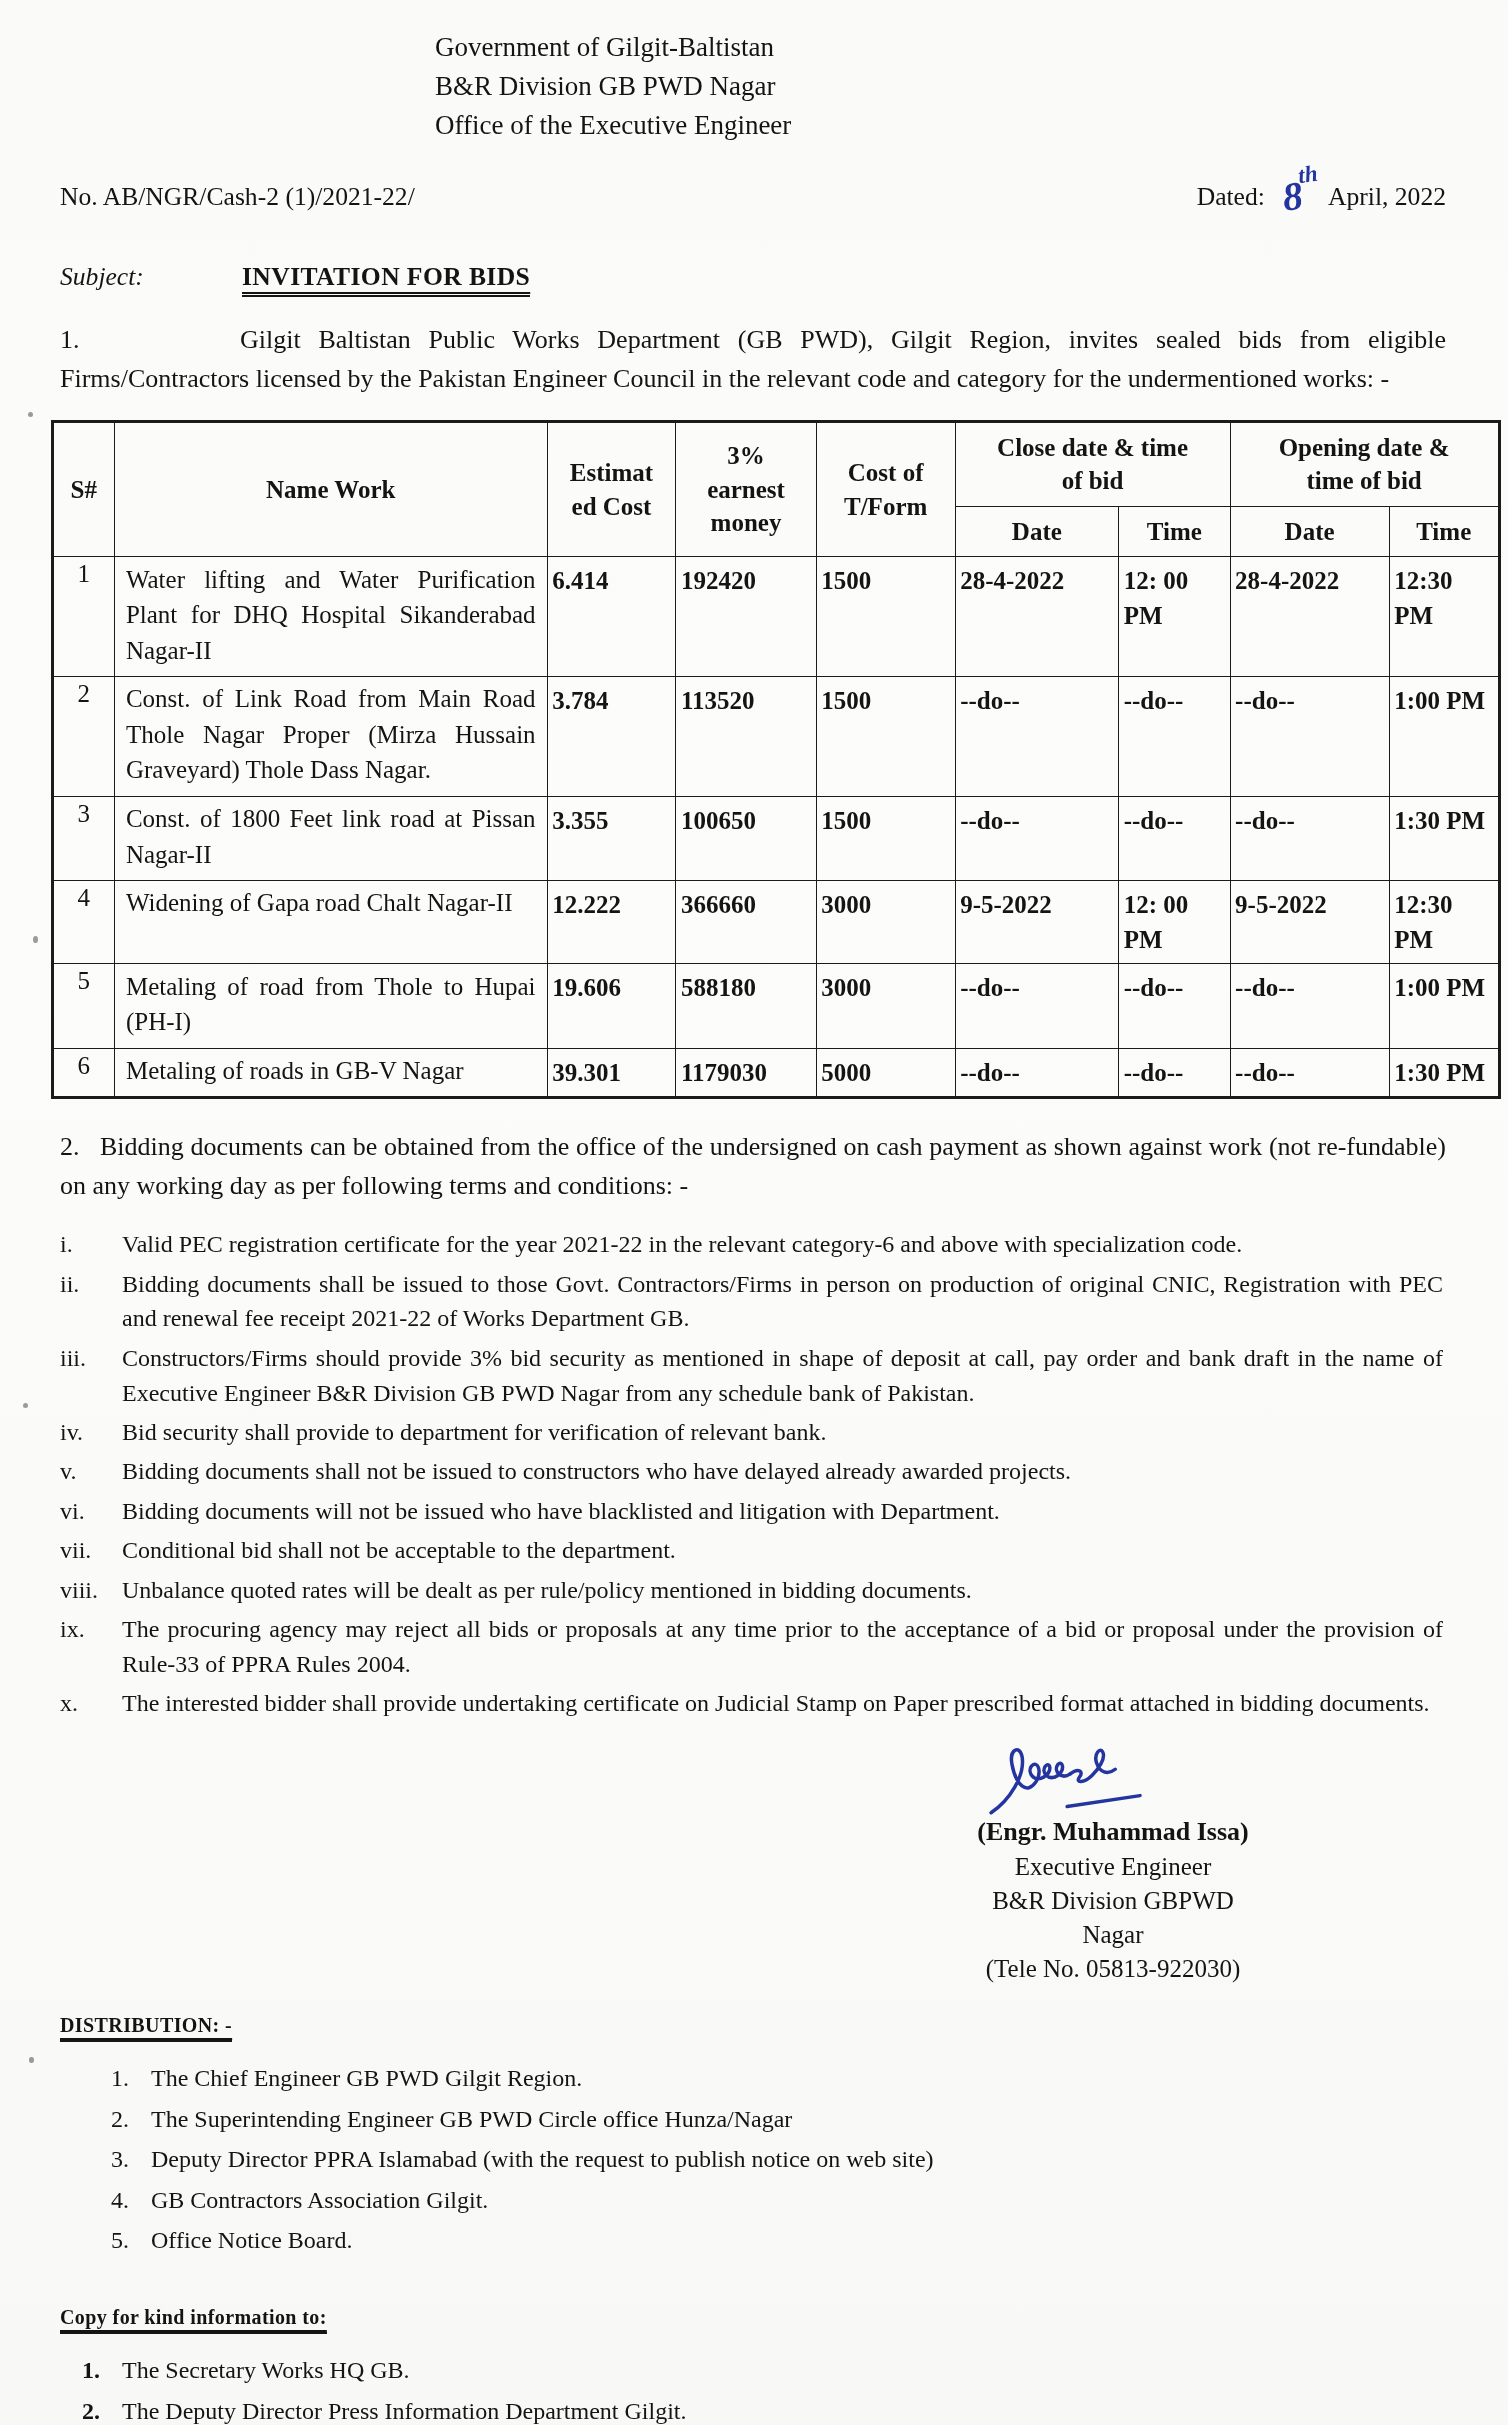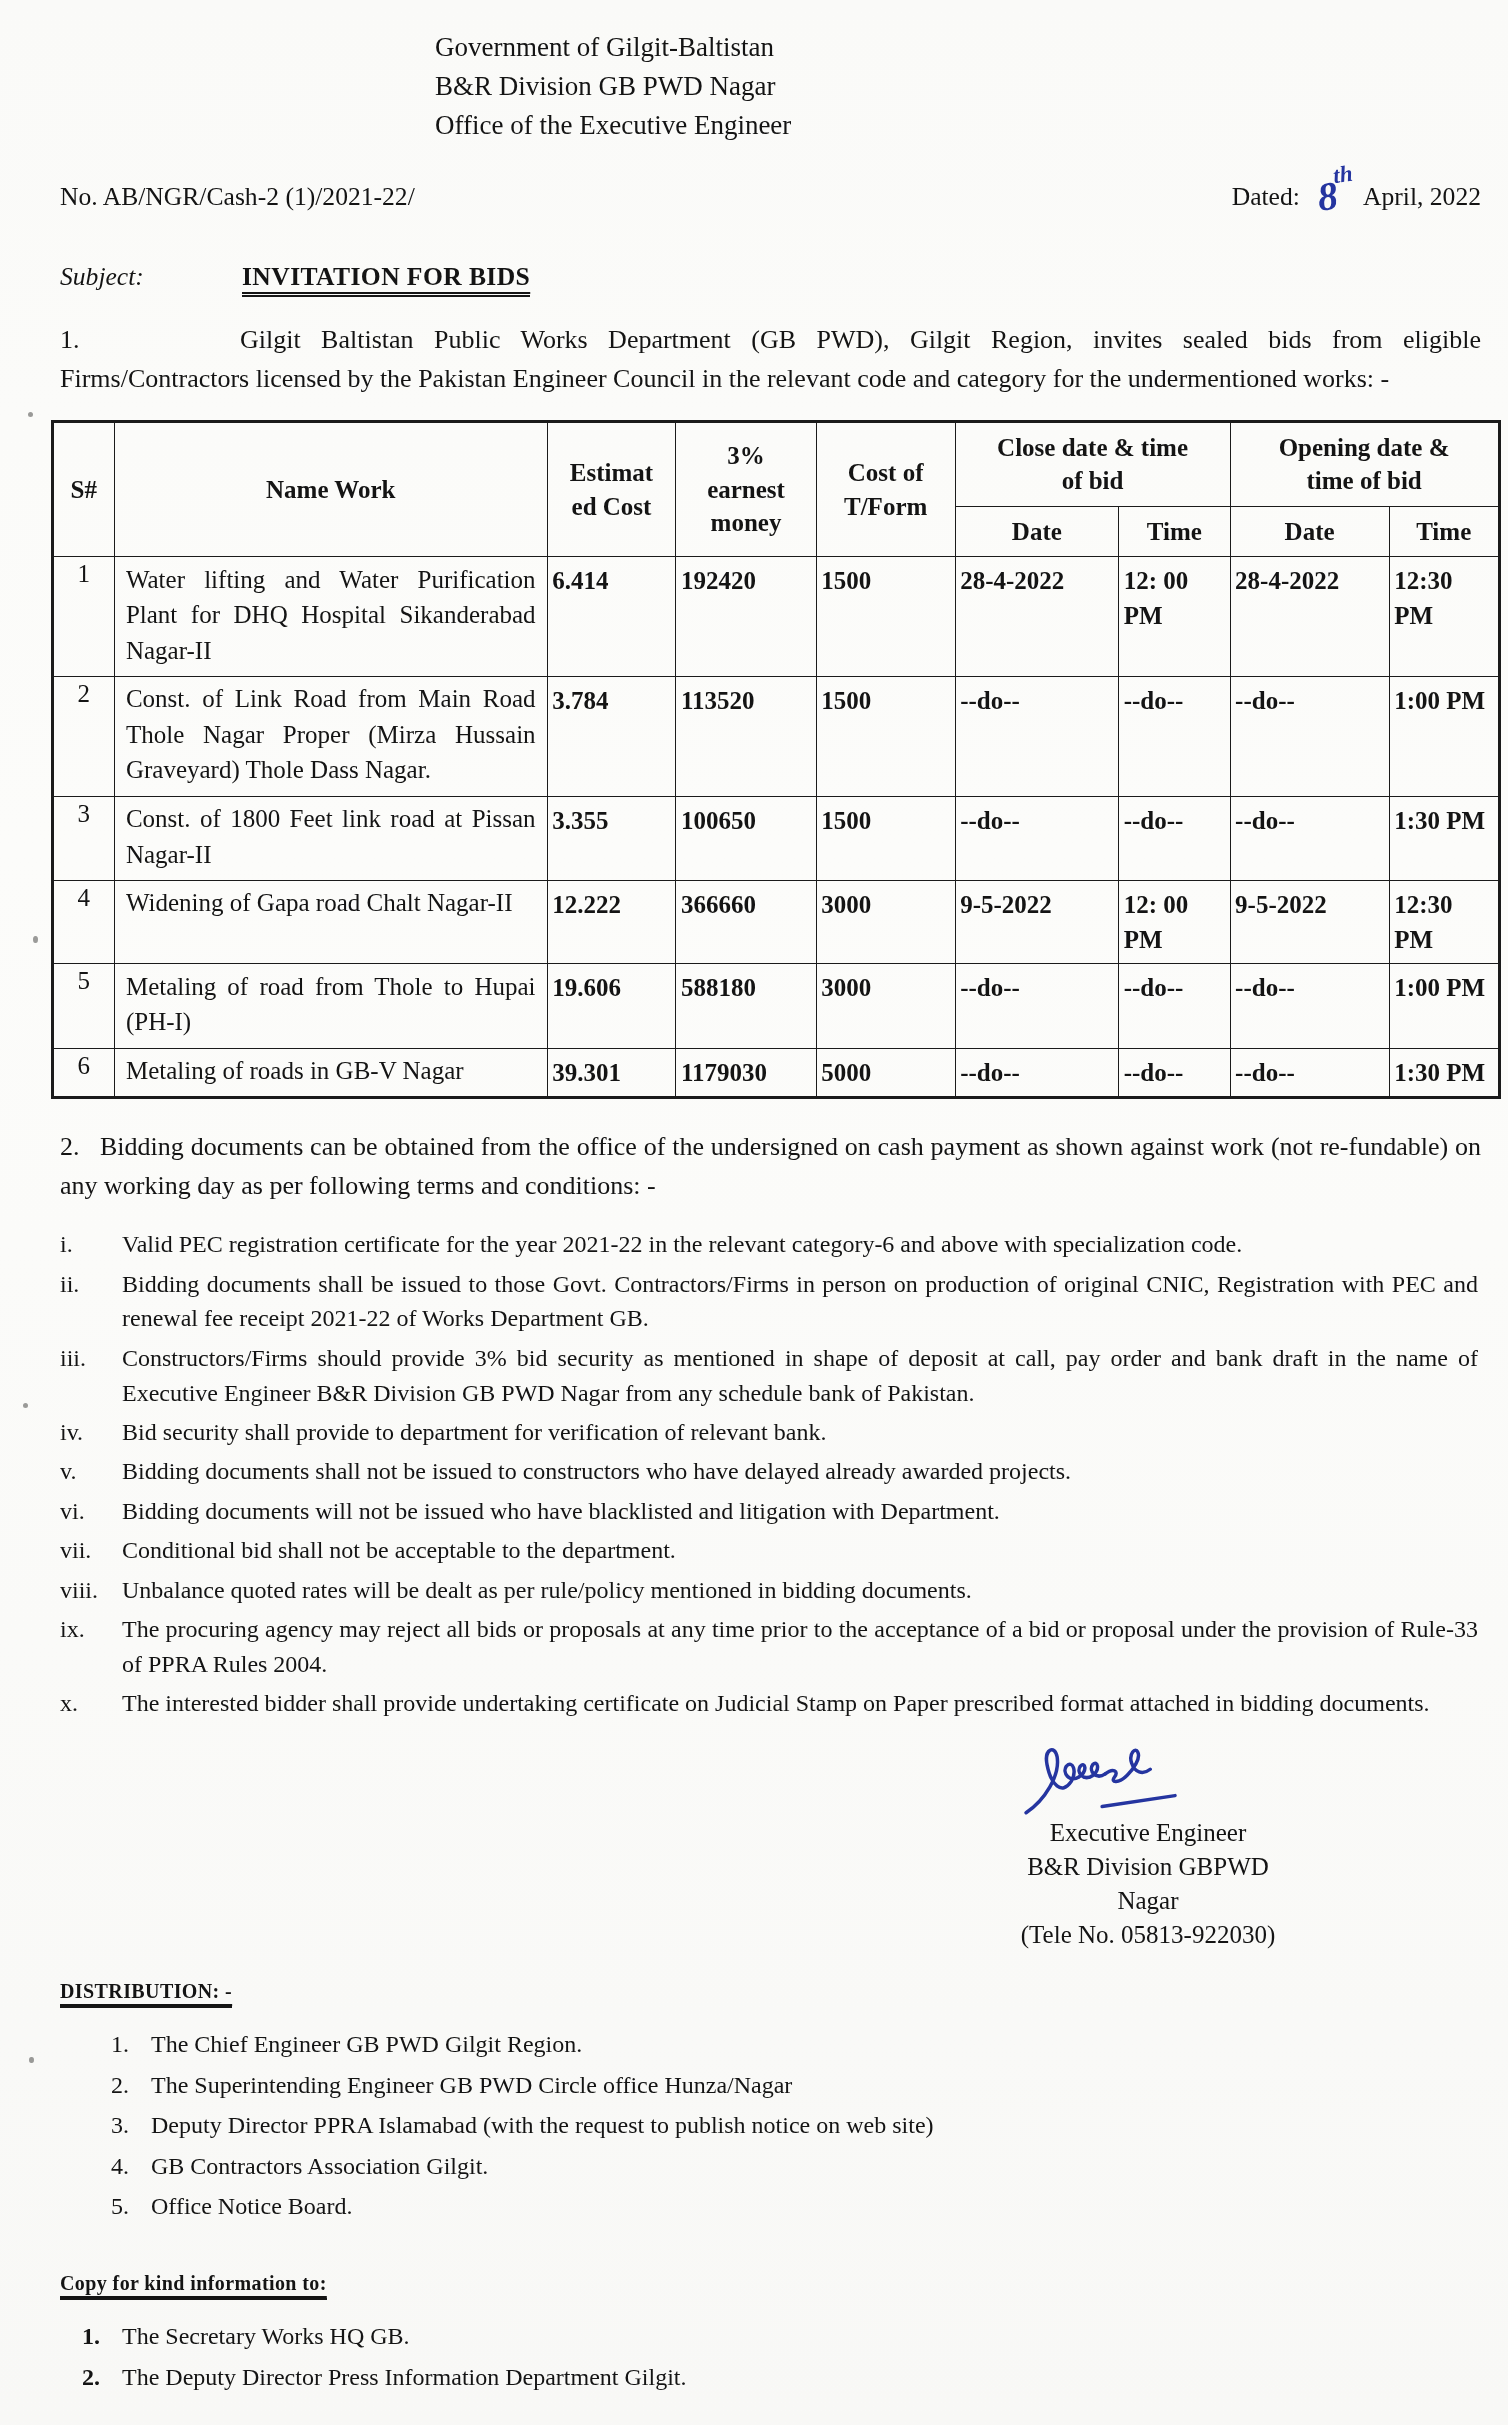--- a/index.html
+++ b/index.html
@@ -1,20 +1,20 @@
 <!DOCTYPE html>
 <html style="font-size:12.4px"><head>
 <meta charset="utf-8">
 <style>
   html,body{margin:0;padding:0;background:#e9e9e7;}
   .page{
     width:1509px;height:2426px;box-sizing:border-box;position:relative;overflow:hidden;
     background:linear-gradient(180deg,#fafaf8 0%,#fcfcfa 35%,#f8f8f6 100%);
     font-family:"Liberation Serif", serif;color:#141414;
-    padding:28px 28px 0 60px;
+    padding:28px 63px 0 60px;
   }
   
   .letterhead{margin-left:375px;font-size:27px;line-height:39px;}
   
   .ref-row{margin-top:37px;font-size:25.6px;display:flex;justify-content:space-between;align-items:flex-start;}
   .dated{white-space:nowrap;}
   .ink-day{display:inline-block;color:#2535a0;font-style:italic;font-weight:bold;
     font-size:40px;transform:rotate(-8deg);margin:0 1.5px 0 11px;position:relative;top:3.1px;line-height:0;}
   .ink-day sup{font-size:23px;position:relative;top:-11px;left:-1.5px;}
   
@@ -237,20 +237,21 @@
   </div>
 
   <div class="sig-block">
     <svg class="sig-ink" width="194" height="84" viewBox="0 0 250 108">
       <g fill="none" stroke="#2535a0" stroke-width="4.5" stroke-linecap="round" stroke-linejoin="round">
         <path d="M22 100 C 46 84, 66 52, 62 28 C 59 12, 45 18, 49 38 C 54 64, 68 78, 80 60 C 88 46, 82 32, 74 40 C 68 48, 78 62, 90 54 C 102 46, 98 34, 92 40 C 86 48, 96 60, 108 52 C 118 44, 114 32, 108 38 C 102 46, 112 58, 124 50"></path>
         <path d="M124 50 C 134 42, 142 46, 136 54 C 130 62, 142 62, 152 52 C 160 44, 170 30, 166 22 C 163 15, 154 24, 158 36 C 162 48, 172 52, 182 44"></path>
         <path d="M120 92 L 214 78"></path>
       </g>
     </svg>
+    <div class="sig-name">(Engr. Muhammad Issa)</div>
     <div>Executive Engineer</div>
     <div>B&amp;R Division GBPWD</div>
     <div>Nagar</div>
     <div>(Tele No. 05813-922030)</div>
   </div>
 
   <div class="section dist">
     <span class="sec-heading">DISTRIBUTION: -</span>
     <div class="sec-list">
       <div class="sec-item">

